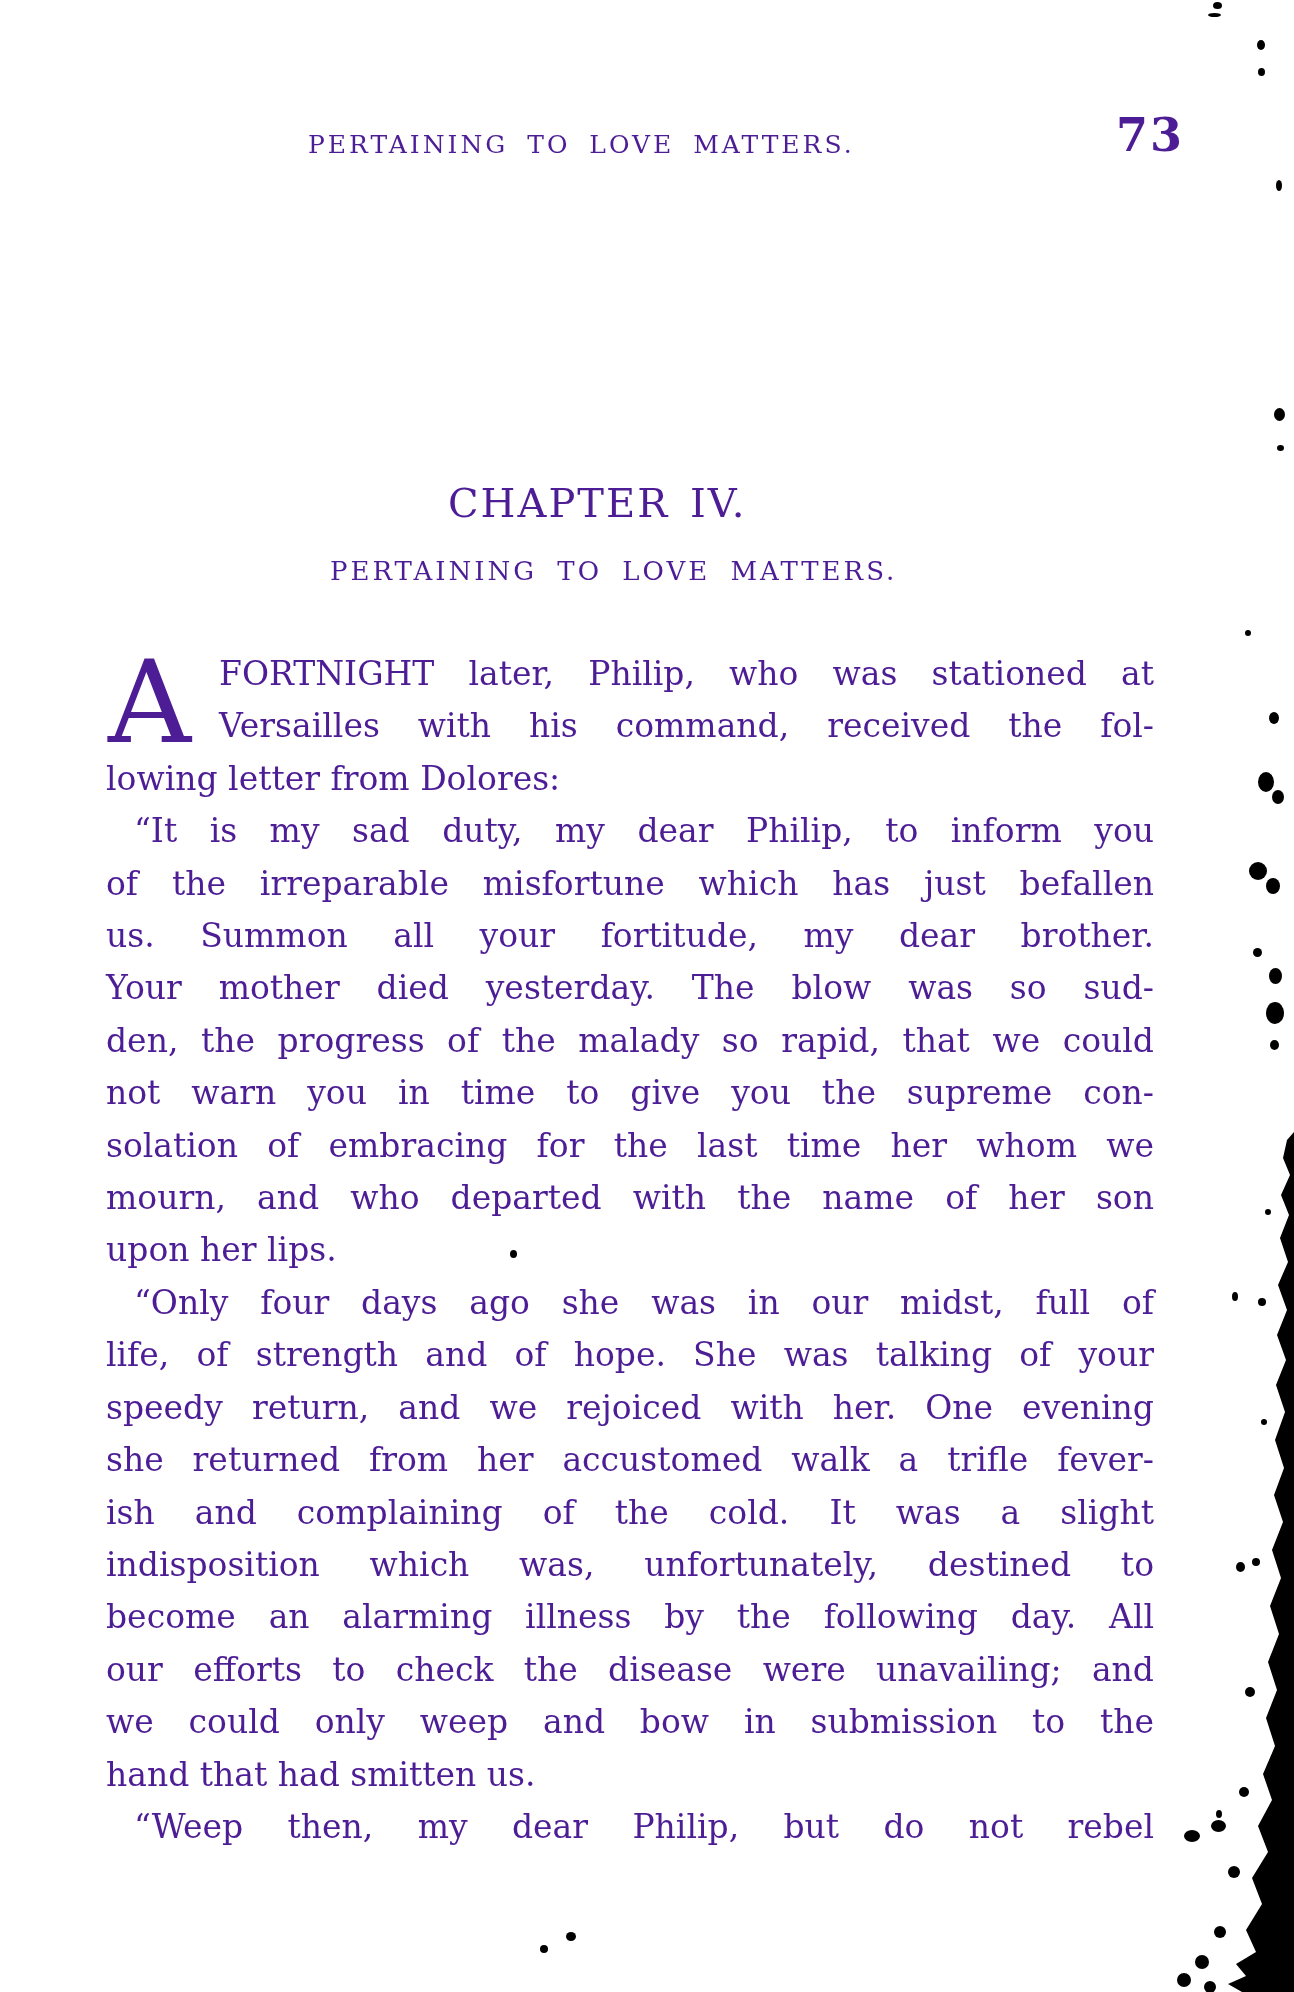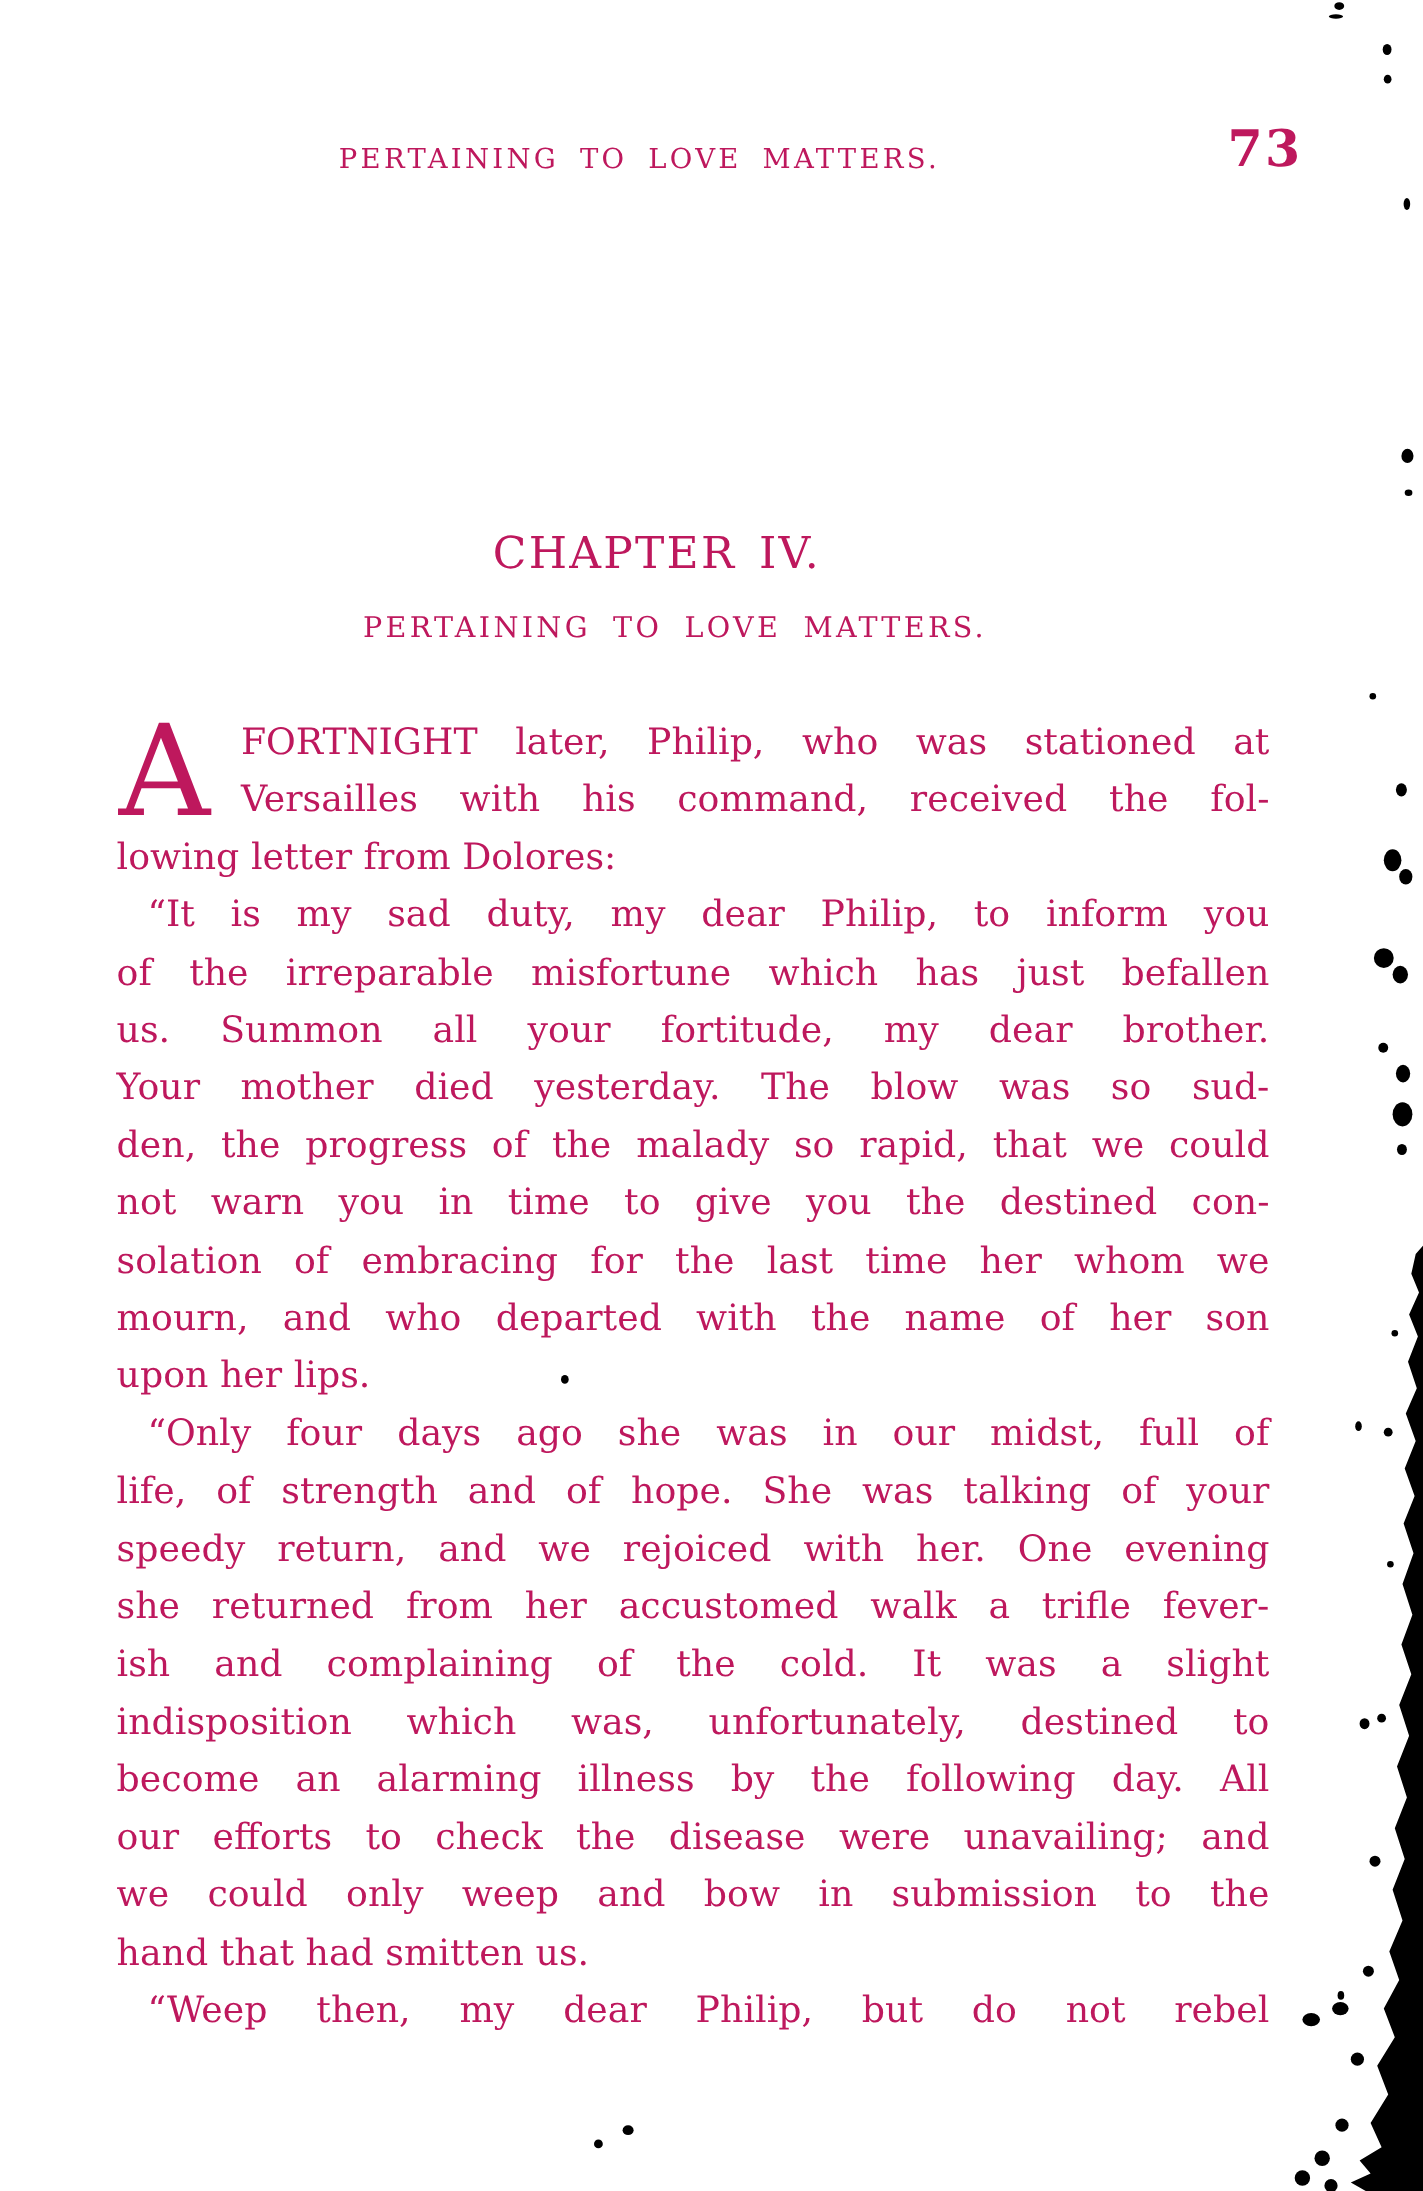--- a/index.html
+++ b/index.html
@@ -2,21 +2,21 @@
 <html><head>
 <meta charset="utf-8">
 <style>
   html,body{margin:0;padding:0;background:#e8e8e8;}
   .page{
     position:relative;
     width:1294px;height:1992px;
     background:#ffffff;
     overflow:hidden;
     font-family:"DejaVu Serif","Liberation Serif",serif;
-    color:#be185d;
+    color:#4c1d95;
   }
   .running-head{
     position:absolute;left:308px;top:130px;
     font-size:25px;letter-spacing:3px;word-spacing:8px;
     white-space:nowrap;
   }
   .page-number{
     position:absolute;left:1116px;top:112px;
     font-size:46px;line-height:46px;font-weight:bold;
     letter-spacing:2px;
@@ -71,21 +71,21 @@
 
   <div class="body-text">
     <span class="line dc">FORTNIGHT later, Philip, who was stationed at</span>
     <span class="line dc">Versailles with his command, received the fol-</span>
     <span class="line end">lowing letter from Dolores:</span>
     <span class="line ind">“It is my sad duty, my dear Philip, to inform you</span>
     <span class="line">of the irreparable misfortune which has just befallen</span>
     <span class="line">us. Summon all your fortitude, my dear brother.</span>
     <span class="line">Your mother died yesterday. The blow was so sud-</span>
     <span class="line">den, the progress of the malady so rapid, that we could</span>
-    <span class="line">not warn you in time to give you the destined con-</span>
+    <span class="line">not warn you in time to give you the supreme con-</span>
     <span class="line">solation of embracing for the last time her whom we</span>
     <span class="line">mourn, and who departed with the name of her son</span>
     <span class="line end">upon her lips.</span>
     <span class="line ind">“Only four days ago she was in our midst, full of</span>
     <span class="line">life, of strength and of hope. She was talking of your</span>
     <span class="line">speedy return, and we rejoiced with her. One evening</span>
     <span class="line">she returned from her accustomed walk a trifle fever-</span>
     <span class="line">ish and complaining of the cold. It was a slight</span>
     <span class="line">indisposition which was, unfortunately, destined to</span>
     <span class="line">become an alarming illness by the following day. All</span>

